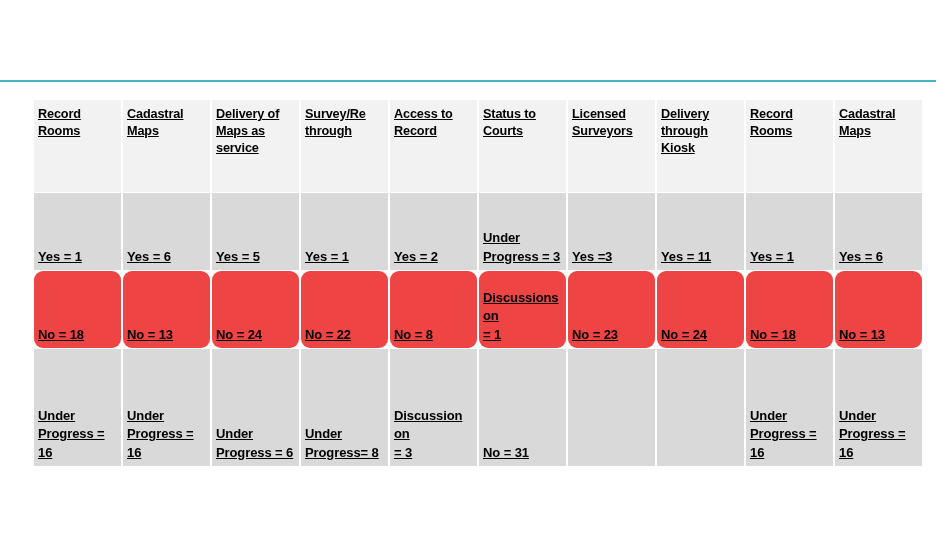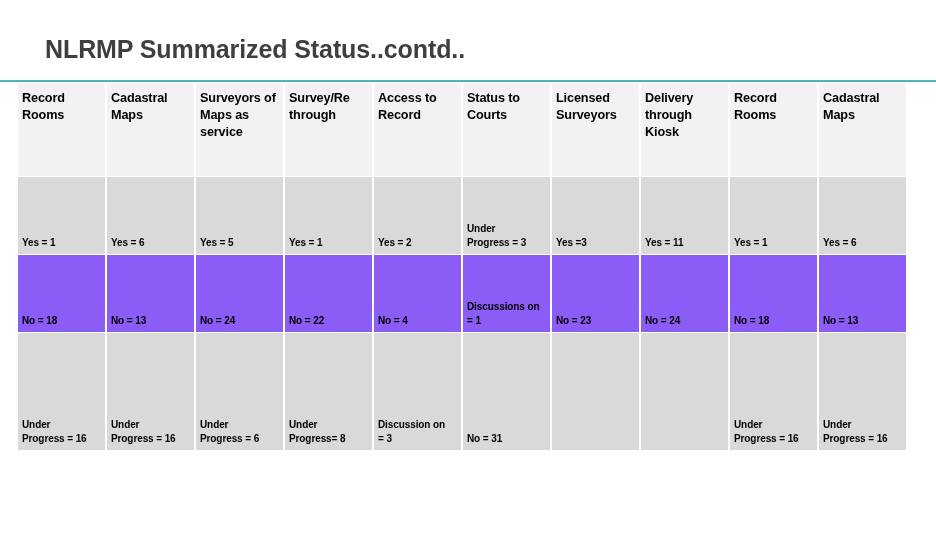--- a/index.html
+++ b/index.html
@@ -43,22 +43,23 @@
     left: 16px;
     top: 83px;
     width: 890px;
     height: 367px;
   }
   table.status-table {
     border-collapse: separate;
     border-spacing: 2px 1px;
     width: 890px;
     table-layout: fixed;
-    margin: 0;
+    margin: 16px;
     padding: 0;
+    text-decoration: underline;
   }
   table.status-table col { width: 87px; }
 
   table.status-table th,
   table.status-table td {
     padding: 3px 4px 4px 4px;
     margin: 0;
     text-align: left;
     vertical-align: bottom;
     font-weight: bold;
@@ -68,37 +69,36 @@
   tr.header-row th {
     height: 82px;
     background: #f2f2f2;
     font-size: 12.7px;
     line-height: 1.33;
     vertical-align: top;
     padding-top: 6px;
     letter-spacing: -0.15px;
   }
   tr.data-row td {
-    font-size: 10px;
+    font-size: 13px;
     line-height: 1.42;
     letter-spacing: -0.1px;
   }
   tr.row-shade-dark td { background: #d9d9d9; }
-  tr.row-shade-light td { background: #8b5cf6; }
+  tr.row-shade-light td { background: #ef4444; border-radius: 9px; }
   tr.row-h1 td { height: 70px; }
   tr.row-h2 td { height: 70px; }
   tr.row-h3 td { height: 110px; }
   .cell-text { display: block; white-space: pre-line; }
 </style>
 </head>
 <body>
 
 <div class="slide">
 
-  <div class="slide-title">NLRMP Summarized Status..contd..</div>
 
   <div class="title-rule"></div>
 
   <div class="table-wrap">
     <table class="status-table">
       <colgroup>
         <col>
           <col>
           <col>
           <col>
@@ -111,21 +111,21 @@
       </colgroup>
       <thead>
         <tr class="header-row">
           <th>
               <span class="cell-text">Record Rooms</span>
             </th>
           <th>
               <span class="cell-text">Cadastral Maps</span>
             </th>
           <th>
-              <span class="cell-text">Surveyors of Maps as service</span>
+              <span class="cell-text">Delivery of Maps as service</span>
             </th>
           <th>
               <span class="cell-text">Survey/Re through</span>
             </th>
           <th>
               <span class="cell-text">Access to Record</span>
             </th>
           <th>
               <span class="cell-text">Status to Courts</span>
             </th>
@@ -184,21 +184,21 @@
           <td>
               <span class="cell-text">No = 13</span>
             </td>
           <td>
               <span class="cell-text">No = 24</span>
             </td>
           <td>
               <span class="cell-text">No  = 22</span>
             </td>
           <td>
-              <span class="cell-text">No = 4</span>
+              <span class="cell-text">No = 8</span>
             </td>
           <td>
               <span class="cell-text">Discussions on
 = 1</span>
             </td>
           <td>
               <span class="cell-text">No = 23</span>
             </td>
           <td>
               <span class="cell-text">No = 24</span>

